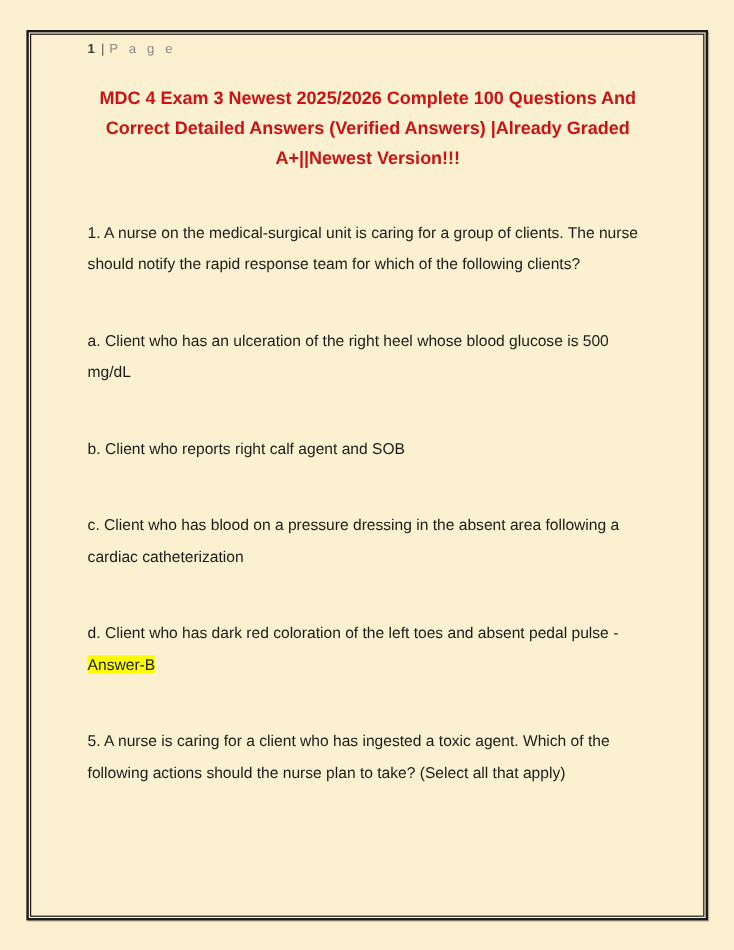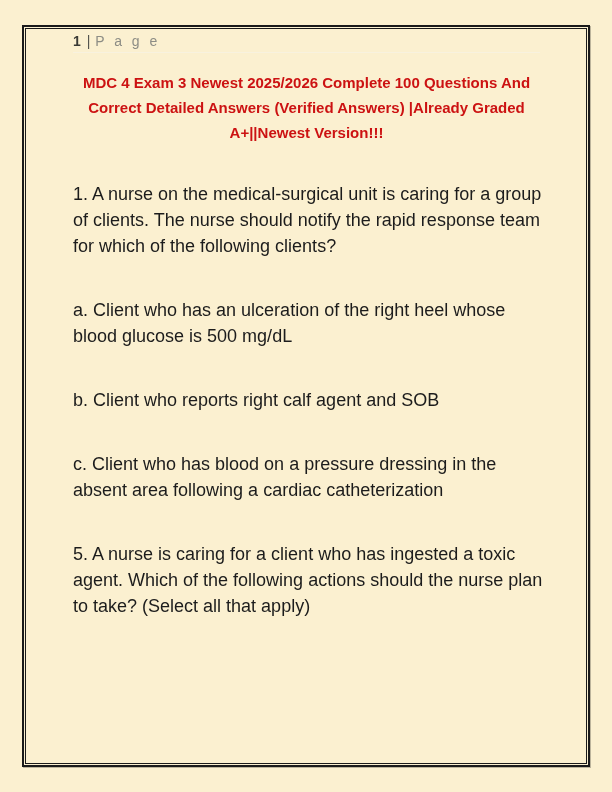--- a/index.html
+++ b/index.html
@@ -17,21 +17,21 @@
     border: 2px solid #1a1a1a;
     box-shadow: 1px 1px 0 rgba(0,0,0,0.25);
   }
   .page-frame-inner {
     position: absolute;
     left: 1px; top: 1px; right: 1px; bottom: 1px;
     border: 1px solid #1a1a1a;
     padding: 5px 46px 0 47px;
   }
   .page-header {
-    font-size: 14px;
+    font-size: 11px;
     line-height: 14px;
     padding-bottom: 4px;
     border-bottom: 1px solid #f8f2df;
     color: #8d8d85;
   }
   .page-header .page-num {
     font-weight: bold;
     color: #3a3a35;
     letter-spacing: 1px;
   }
@@ -50,21 +50,21 @@
     font-weight: bold;
     font-size: 15px;
     line-height: 25px;
     width: 100%;
   }
   .doc-body {
     margin-top: 36px;
     width: 472px;
   }
   .doc-body p {
-    font-size: 18px;
+    font-size: 13px;
     line-height: 26px;
     color: #1c1c1c;
     margin-bottom: 38px;
     margin-top: 21px;
   }
   .hl {
     background: #ffff00;
     color: #1c1c1c;
   }
 </style>
@@ -80,17 +80,18 @@
       <span class="page-word">P a g e</span>
     </div>
 
     <div class="doc-title">MDC 4 Exam 3 Newest 2025/2026 Complete 100 Questions And Correct Detailed Answers (Verified Answers) |Already Graded A+||Newest Version!!!</div>
 
     <div class="doc-body">
       <p>1. A nurse on the medical-surgical unit is caring for a group of clients. The nurse should notify the rapid response team for which of the following clients?</p>
       <p>a. Client who has an ulceration of the right heel whose blood glucose is 500 mg/dL</p>
       <p>b. Client who reports right calf agent and SOB</p>
       <p>c. Client who has blood on a pressure dressing in the absent area following a cardiac catheterization</p>
+      <p><span>d. Client who has dark red coloration of the left toes and absent pedal pulse - </span><span class="hl">Answer-B</span></p>
       <p>5. A nurse is caring for a client who has ingested a toxic agent. Which of the following actions should the nurse plan to take? (Select all that apply)</p>
     </div>
 
   </div>
 </div>
 
 </body></html>

